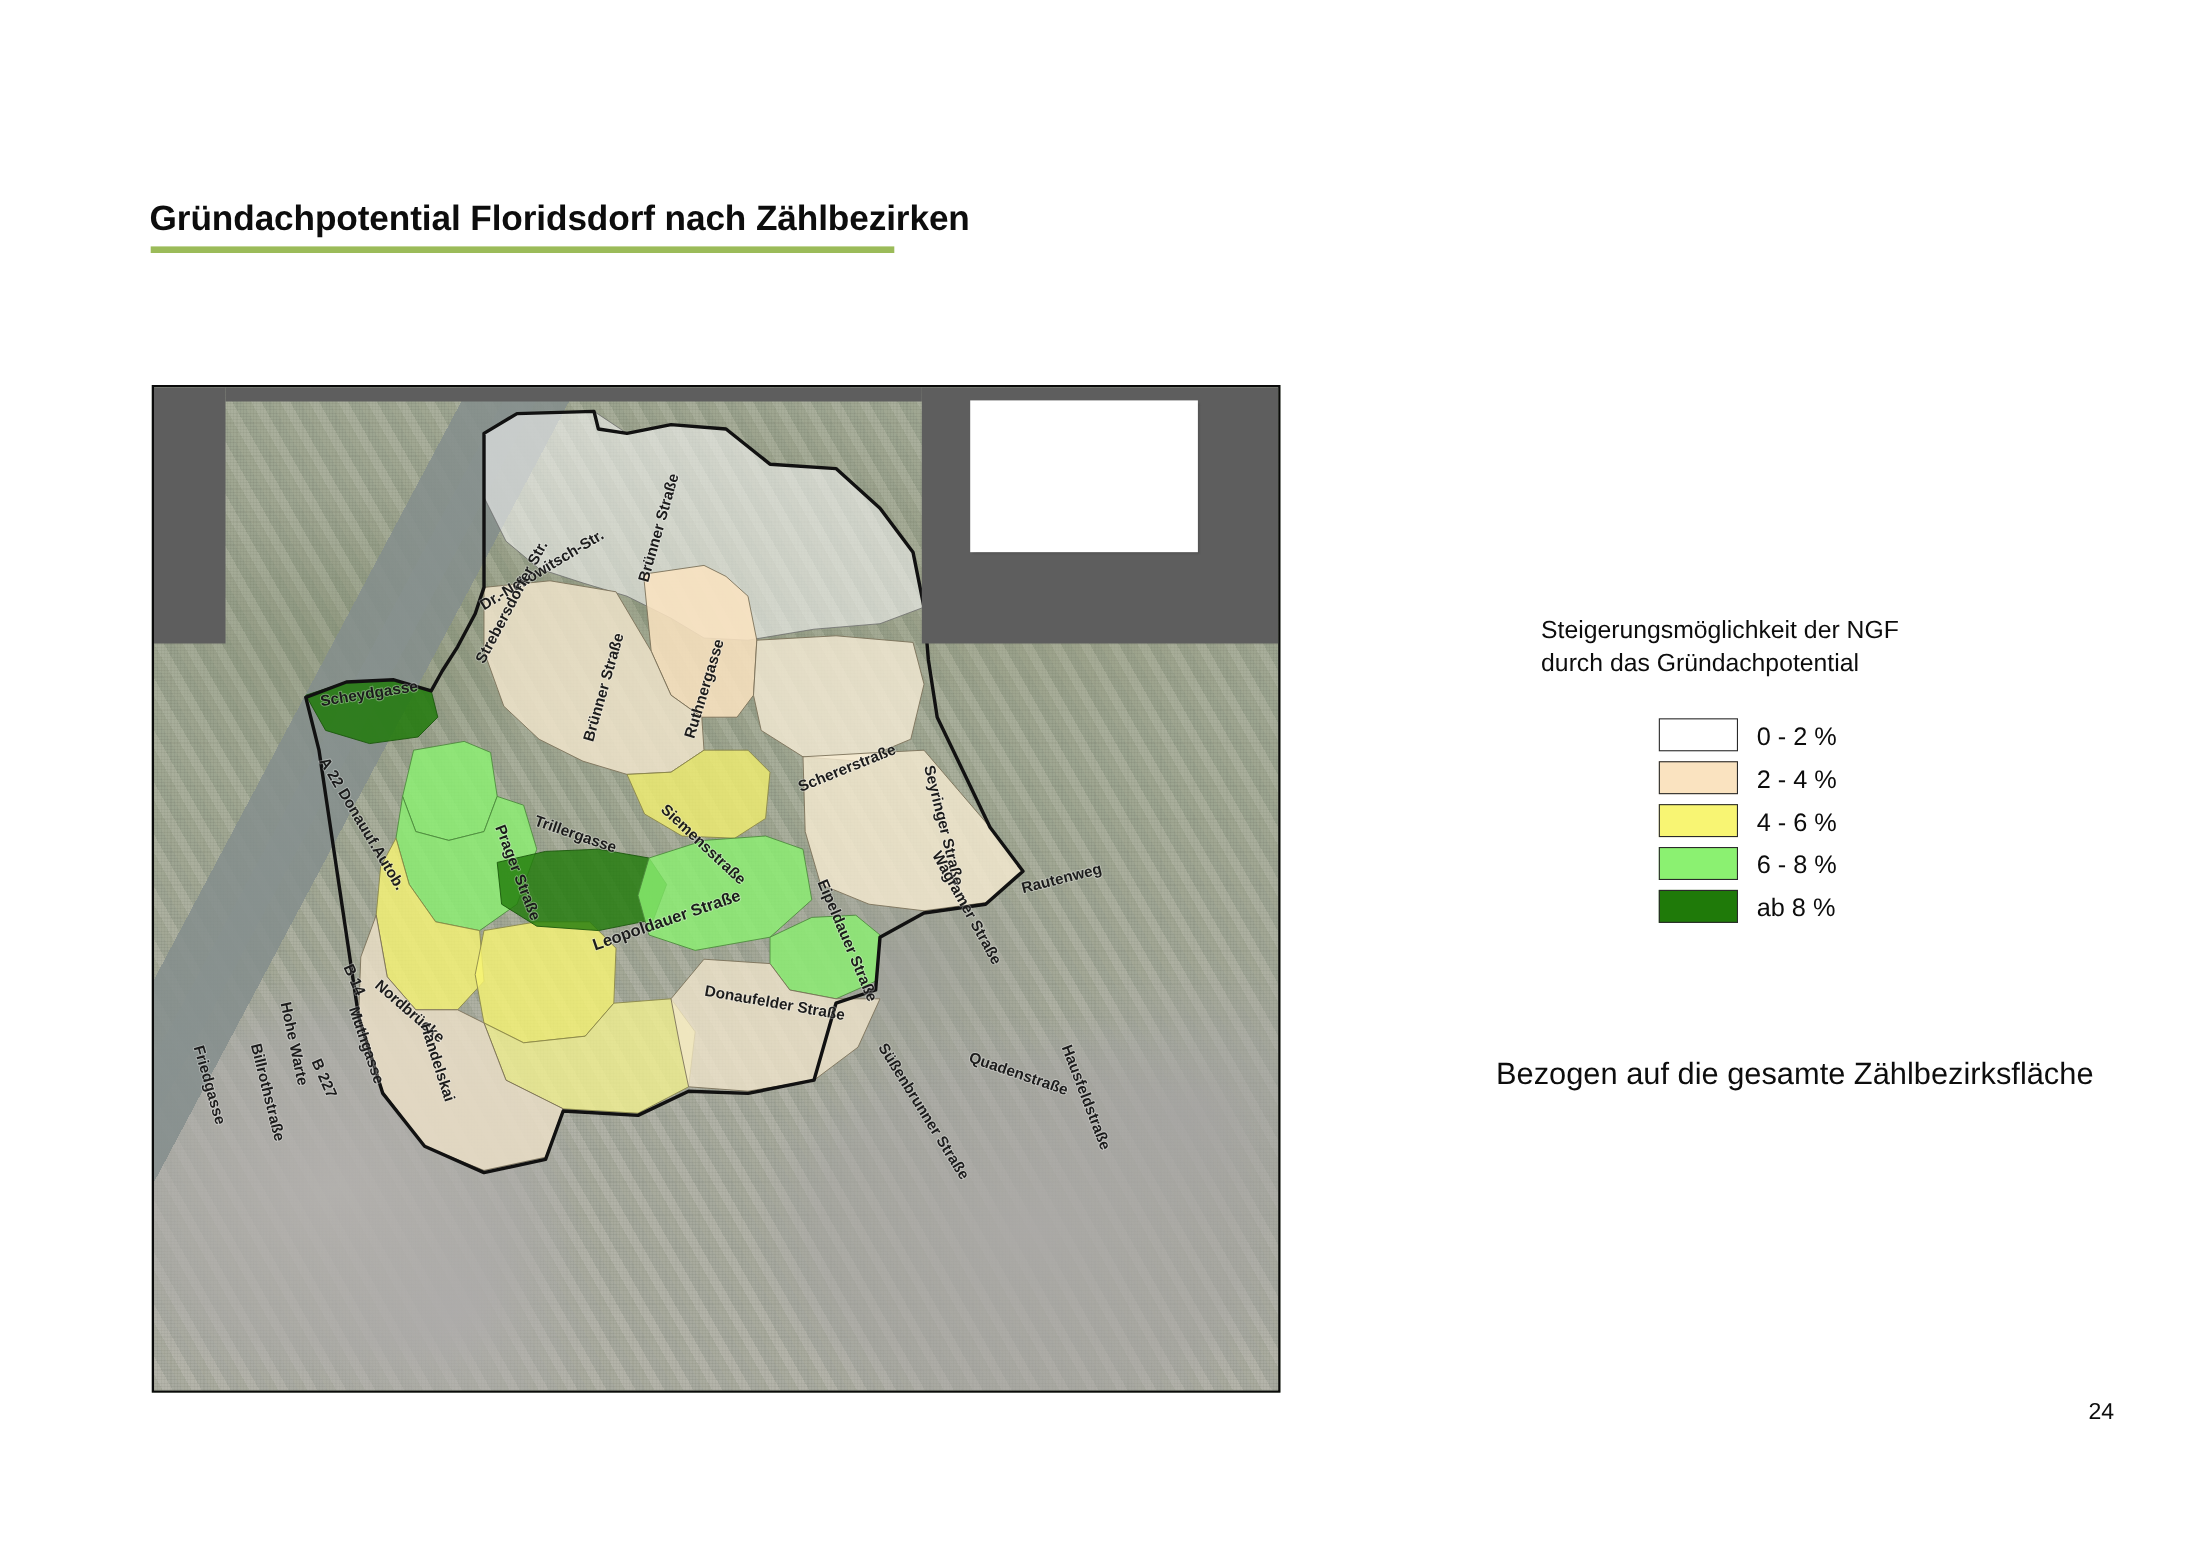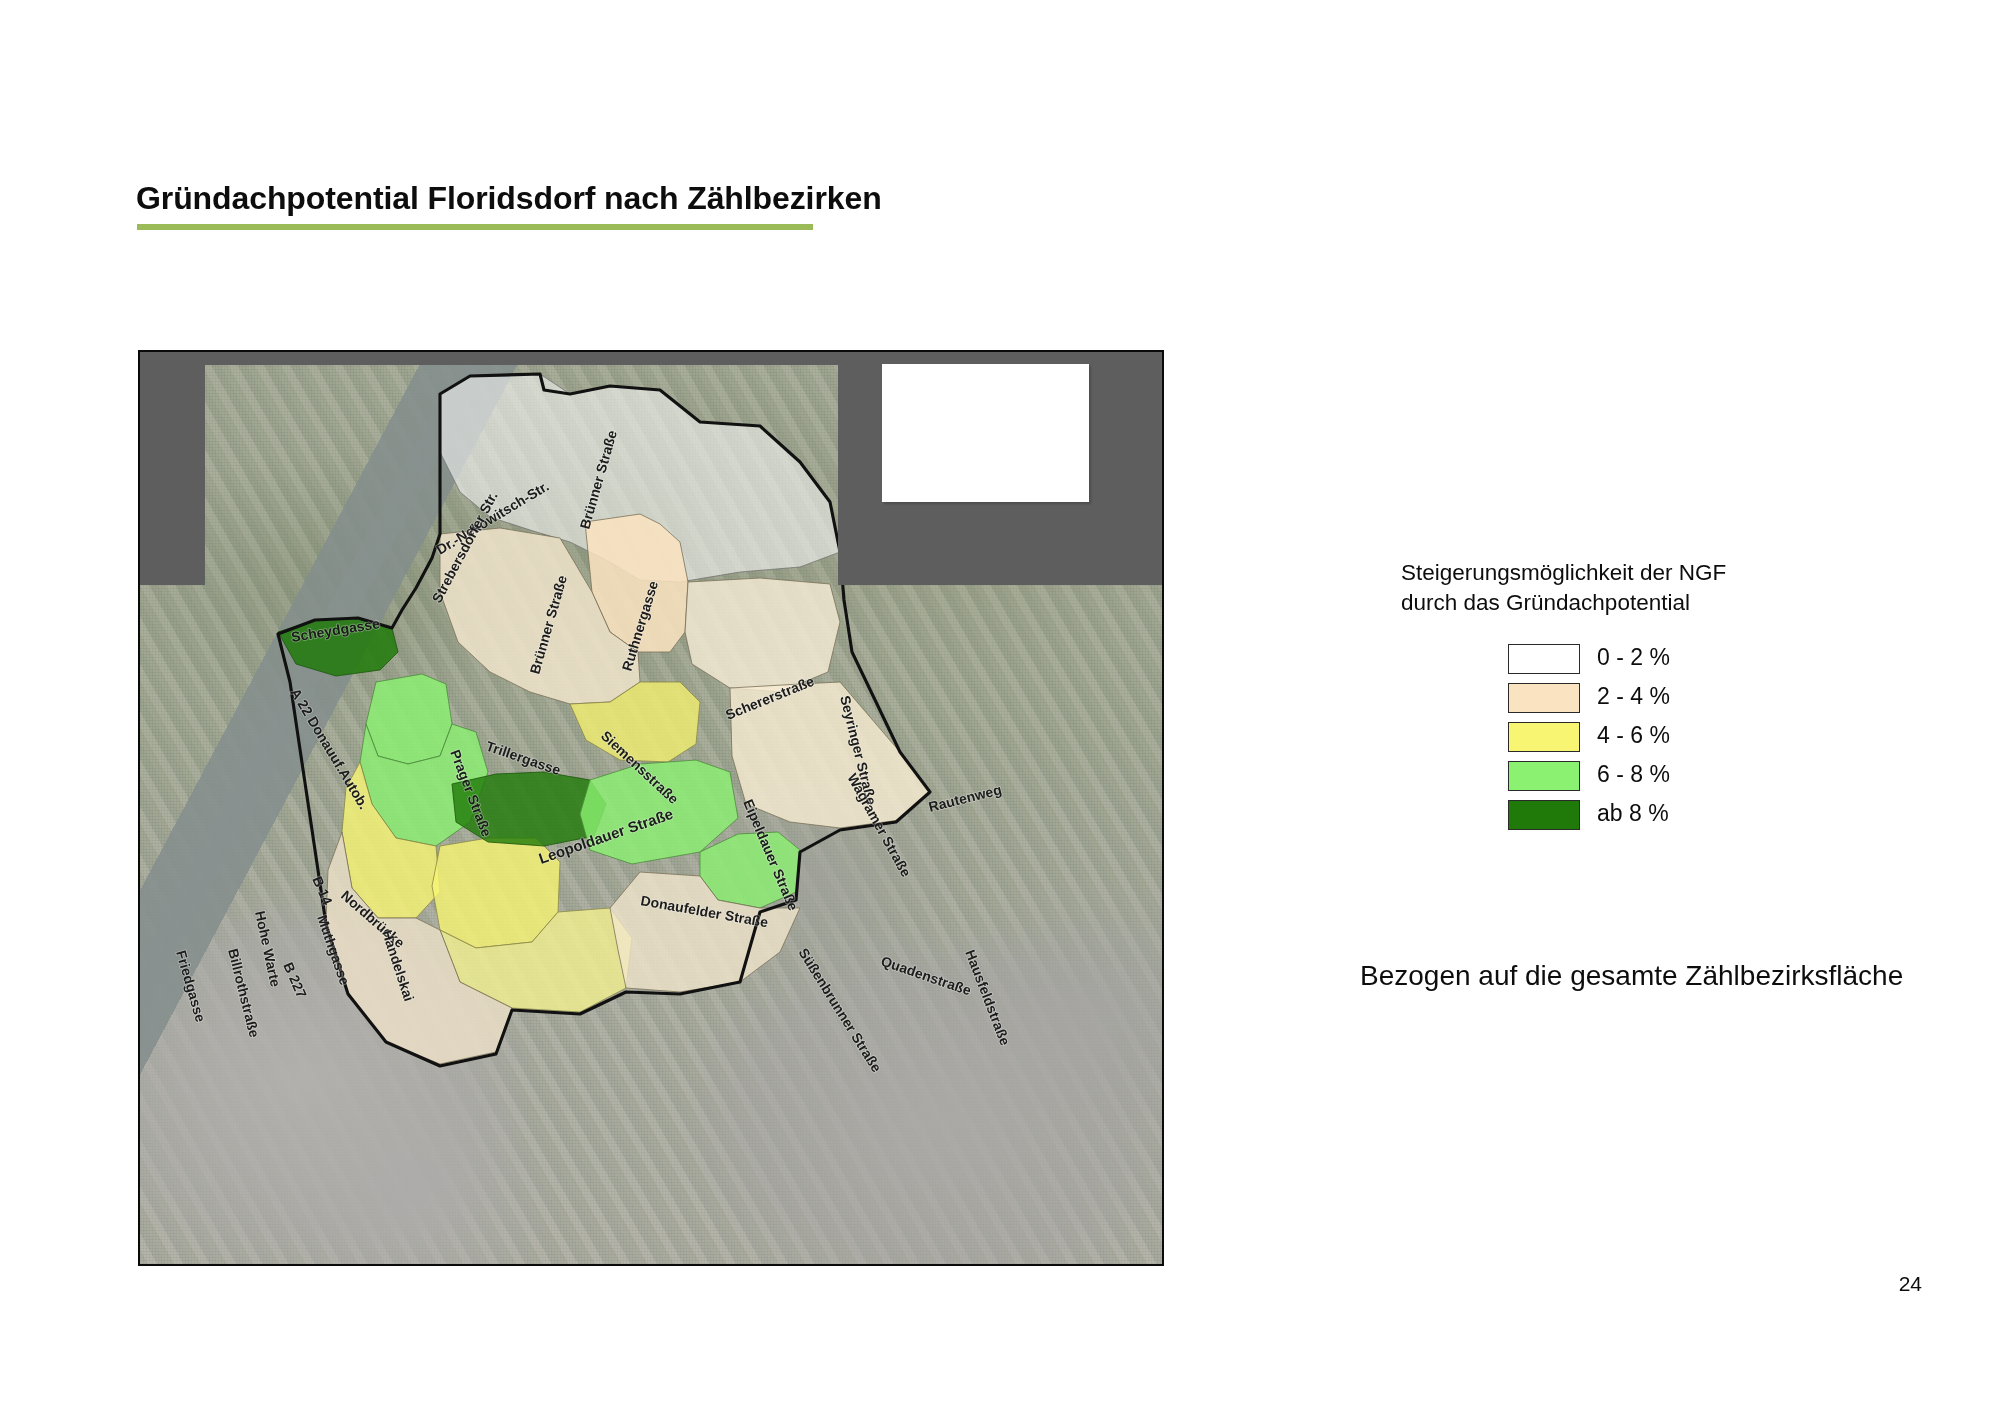--- a/index.html
+++ b/index.html
@@ -119,21 +119,21 @@
     line-height:30px;
     color:#0d0d0d;
     white-space:pre-line;
   }
   .legend-items{
     margin-top:26px;
     padding-left:75px;
   }
   .legend-row{
     display:flex;
-    align-items:flex-start;
+    align-items:flex-end;
     height:39px;
     padding-left:32px;
   }
   .swatch{
     width:72px;height:30px;
     border:1.4px solid #2a2a2a;
     box-sizing:border-box;
     flex:0 0 auto;
   }
   .legend-label{

